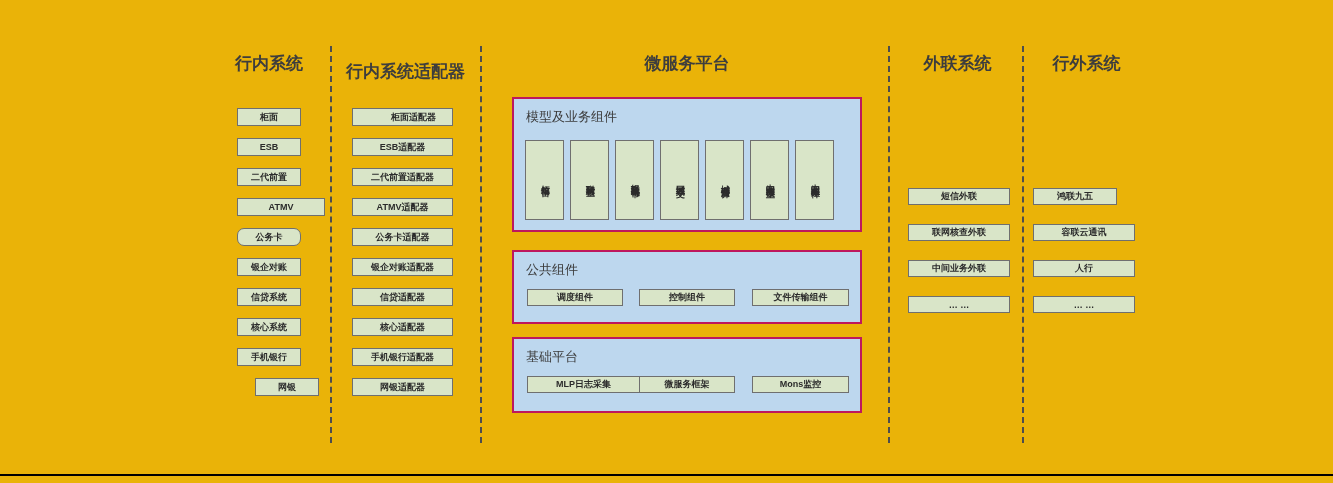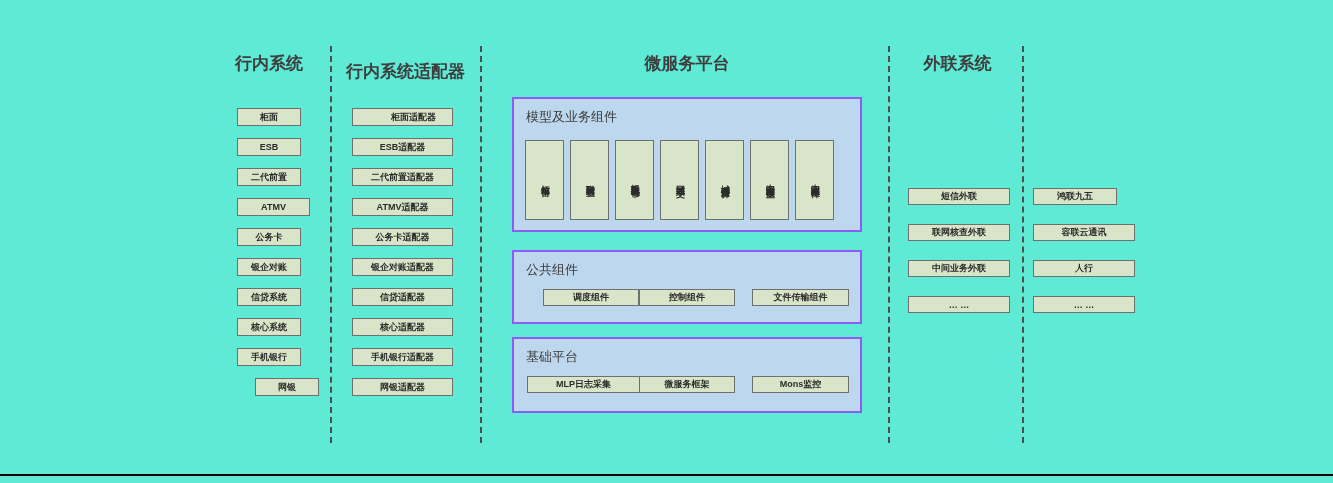--- a/index.html
+++ b/index.html
@@ -1,19 +1,19 @@
 <!DOCTYPE html>
 <html><head>
 <meta charset="utf-8">
 <style>
   html,body{margin:0;padding:0;background:#ffffff;}
   #canvas{
     position:relative;
     width:1333px;height:483px;
-    background:#5eead4;
+    background:#eab308;
     font-family:"Liberation Sans","DejaVu Sans",sans-serif;
     overflow:hidden;
   }
   .col-header{
     position:absolute;top:53px;height:22px;
     font-size:17px;font-weight:bold;color:#3d3d3d;
     text-align:center;line-height:22px;white-space:nowrap;
   }
   .dash-sep{
     position:absolute;top:46px;height:397px;width:0;
@@ -31,52 +31,53 @@
   .gbox.vert{
     writing-mode:vertical-rl;
     text-orientation:upright;
     white-space:normal;
     line-height:1.1;
     letter-spacing:1px;
   }
   .bluebox{
     position:absolute;left:512px;width:350px;
     background:#bdd7ee;
-    border:2px solid #8b5cf6;
+    border:2px solid #be185d;
     box-sizing:border-box;
   }
   .blue-label{
     position:absolute;left:12px;top:9px;
     font-size:13px;color:#3b3b3b;white-space:nowrap;
   }
   .bottom-rule{
     position:absolute;left:0;top:474px;width:1333px;height:2px;
     background:#000000;
   }
 </style>
 </head>
 <body>
 
 <div id="canvas">
 
   <div class="col-header" style="left:213px;width:112px;">行内系统</div>
   <div class="col-header" style="left:332px;width:147px;margin-top:8px;">行内系统适配器</div>
   <div class="col-header" style="left:482px;width:410px;">微服务平台</div>
   <div class="col-header" style="left:895px;width:125px;">外联系统</div>
+  <div class="col-header" style="left:1024px;width:125px;">行外系统</div>
 
   <div class="dash-sep" style="left:330px;"></div>
   <div class="dash-sep" style="left:480px;"></div>
   <div class="dash-sep" style="left:888px;"></div>
   <div class="dash-sep" style="left:1022px;"></div>
 
   <div class="gbox" style="left:237px;top:108px;width:64px;height:18px;">柜面</div>
   <div class="gbox" style="left:237px;top:138px;width:64px;height:18px;">ESB</div>
   <div class="gbox" style="left:237px;top:168px;width:64px;height:18px;">二代前置</div>
-  <div class="gbox" style="left:237px;top:198px;width:73px;height:18px;">ATMV</div>
-  <div class="gbox" style="left:237px;top:228px;width:64px;height:18px;">公务卡</div>
+  <div class="gbox" style="left:237px;top:198px;width:88px;height:18px;">ATMV</div>
+  <div class="gbox" style="left:237px;top:228px;width:64px;height:18px;border-radius:7px;">公务卡</div>
   <div class="gbox" style="left:237px;top:258px;width:64px;height:18px;">银企对账</div>
   <div class="gbox" style="left:237px;top:288px;width:64px;height:18px;">信贷系统</div>
   <div class="gbox" style="left:237px;top:318px;width:64px;height:18px;">核心系统</div>
   <div class="gbox" style="left:237px;top:348px;width:64px;height:18px;">手机银行</div>
   <div class="gbox" style="left:255px;top:378px;width:64px;height:18px;">网银</div>
 
   <div class="gbox" style="left:352px;top:108px;width:101px;height:18px;padding-left:22px;">柜面适配器</div>
   <div class="gbox" style="left:352px;top:138px;width:101px;height:18px;">ESB适配器</div>
   <div class="gbox" style="left:352px;top:168px;width:101px;height:18px;">二代前置适配器</div>
   <div class="gbox" style="left:352px;top:198px;width:101px;height:18px;">ATMV适配器</div>
@@ -93,21 +94,21 @@
     <div class="gbox vert" style="left:56px;top:41px;width:39px;height:80px;">联网核查</div>
     <div class="gbox vert" style="left:101px;top:41px;width:39px;height:80px;">银联及银行卡</div>
     <div class="gbox vert" style="left:146px;top:41px;width:39px;height:80px;">同城票交</div>
     <div class="gbox vert" style="left:191px;top:41px;width:39px;height:80px;">城商行清算</div>
     <div class="gbox vert" style="left:236px;top:41px;width:39px;height:80px;">中间业务模型</div>
     <div class="gbox vert" style="left:281px;top:41px;width:39px;height:80px;">中间业务组件</div>
   </div>
 
   <div class="bluebox" style="top:250px;height:74px;">
     <div class="blue-label">公共组件</div>
-    <div class="gbox" style="left:13px;top:37px;width:96px;height:17px;margin-left:16px;">调度组件</div>
+    <div class="gbox" style="left:13px;top:37px;width:96px;height:17px;">调度组件</div>
     <div class="gbox" style="left:125px;top:37px;width:96px;height:17px;">控制组件</div>
     <div class="gbox" style="left:238px;top:37px;width:97px;height:17px;">文件传输组件</div>
   </div>
 
   <div class="bluebox" style="top:337px;height:76px;">
     <div class="blue-label">基础平台</div>
     <div class="gbox" style="left:13px;top:37px;width:113px;height:17px;">MLP日志采集</div>
     <div class="gbox" style="left:125px;top:37px;width:96px;height:17px;">微服务框架</div>
     <div class="gbox" style="left:238px;top:37px;width:97px;height:17px;">Mons监控</div>
   </div>

